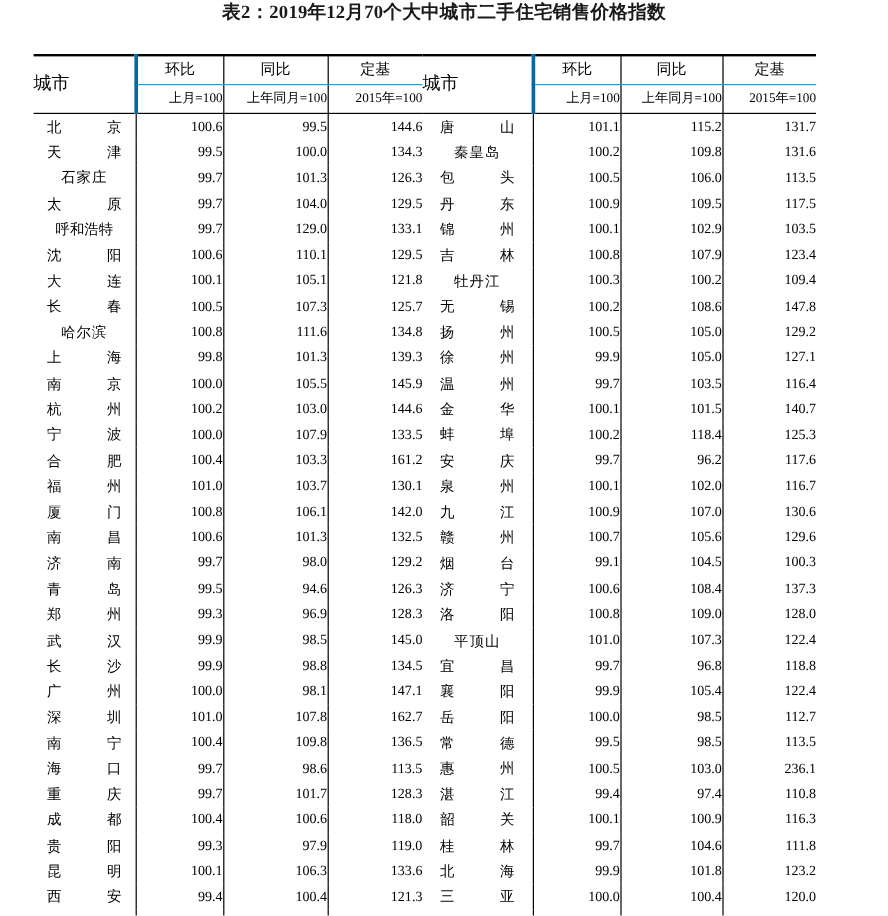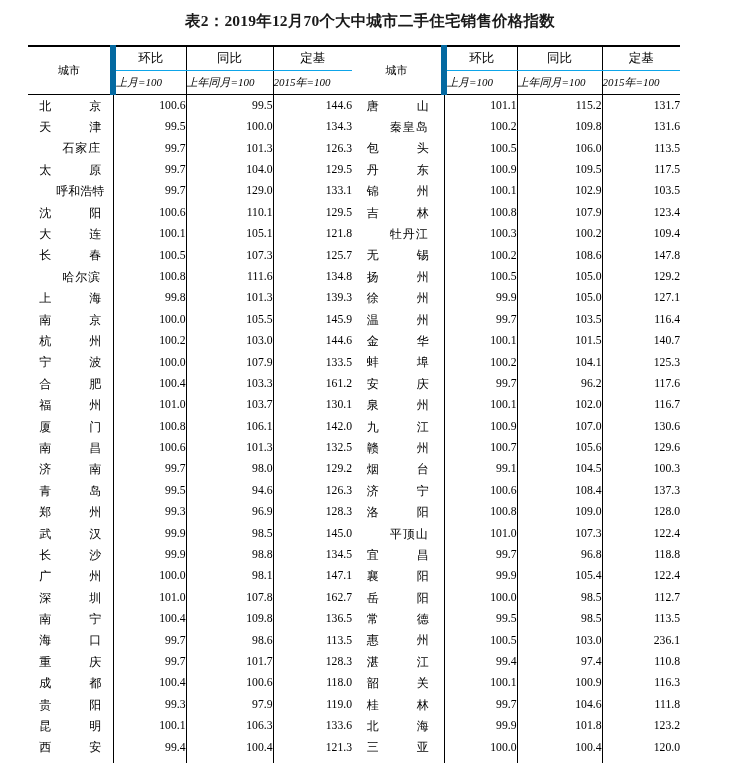--- a/index.html
+++ b/index.html
@@ -14,21 +14,20 @@
     color: #000000;
     overflow: hidden;
     position: relative;
   }
 
   #page-title {
     text-align: center;
     font-size: 15.5px;
     font-weight: bold;
     letter-spacing: 0.2px;
-    padding-top: 11px;
     color: #1a1a1a;
     font-family: "Liberation Serif", "DejaVu Serif", serif;
   }
 
   #table-wrap {
     position: absolute;
     left: 28px;
     top: 45px;
     width: 652px;
   }
@@ -47,38 +46,37 @@
     font-weight: normal;
     vertical-align: middle;
     line-height: 1;
   }
 
   
   .hdr-top-line {
     border-top: 2px solid #000;
   }
   .hdr-city {
-    text-align: center;
-    font-size: 11px;
-    border-right: 6px solid #0369a1;
+    text-align: left;
+    font-size: 15px;
+    border-right: 3px solid #0369a1;
     height: 46px;
   }
   .hdr-group {
     text-align: center;
     font-size: 12.5px;
     height: 23px;
     border-bottom: 1px solid #0ea5e9;
     border-right: 1px solid #000;
   }
   .hdr-base {
-    text-align: left;
+    text-align: right;
     font-size: 11px;
     height: 23px;
     border-right: 1px solid #000;
-    font-style: italic;
   }
   .hdr-sep-bottom {
     border-bottom: 1px solid #000;
   }
   .half-gap {
     border-right: none !important;
   }
 
   
   tr.data-row td {
@@ -94,26 +92,26 @@
   td.city .c2 {
     display: inline-block;
     width: 62px;
     text-align: justify;
     text-align-last: justify;
   }
   td.city .c3 {
     display: inline-block;
     width: 62px;
     letter-spacing: 1px;
-    text-align: right;
+    text-align: center;
   }
   td.city .c4 {
     display: inline-block;
     width: 68px;
-    text-align: right;
+    text-align: center;
     letter-spacing: 0px;
   }
   td.num {
     text-align: right;
     padding-right: 9px;
     font-size: 11.7px;
     border-right: 1px solid #000;
     font-family: "Liberation Serif", "DejaVu Serif", serif;
   }
   td.rightmost { border-right: none; }
@@ -276,21 +274,21 @@
           <td class="num">101.5</td>
           <td class="num rightmost">140.7</td>
         </tr>
         <tr class="data-row">
           <td class="city"><span class="c2">宁波</span></td>
           <td class="num">100.0</td>
           <td class="num">107.9</td>
           <td class="num half-gap">133.5</td>
           <td class="city"><span class="c2">蚌埠</span></td>
           <td class="num">100.2</td>
-          <td class="num">104.1</td>
+          <td class="num">118.4</td>
           <td class="num rightmost">125.3</td>
         </tr>
         <tr class="data-row">
           <td class="city"><span class="c2">合肥</span></td>
           <td class="num">100.4</td>
           <td class="num">103.3</td>
           <td class="num half-gap">161.2</td>
           <td class="city"><span class="c2">安庆</span></td>
           <td class="num">99.7</td>
           <td class="num">96.2</td>

